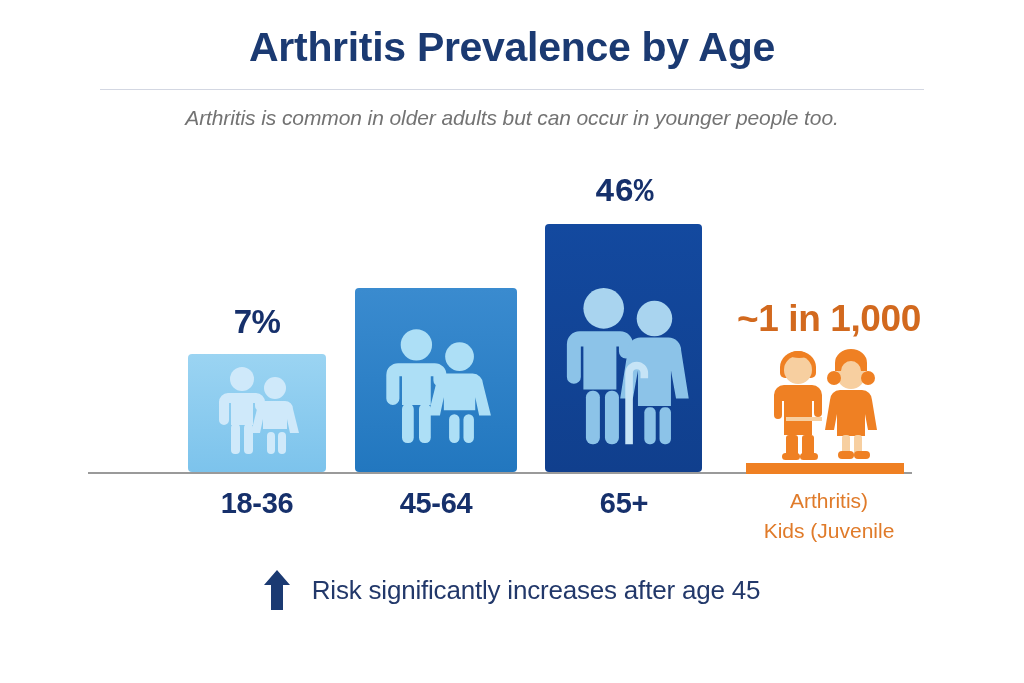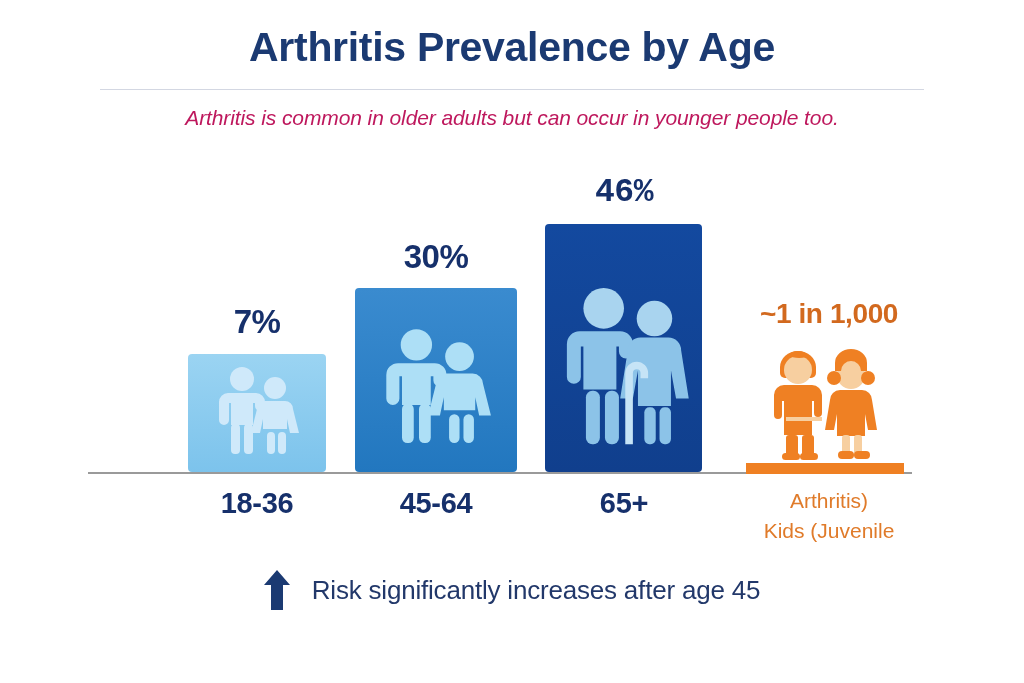--- a/index.html
+++ b/index.html
@@ -44,21 +44,21 @@
     height: 1px;
     background: #d3d7e2;
   }
   .subtitle {
     position: absolute;
     left: 0; top: 106px;
     width: 1024px;
     text-align: center;
     font-size: 21px;
     font-style: italic;
-    color: #be185d;
+    color: #737373;
     letter-spacing: -0.1px;
   }
 
   
   .plot {
     position: absolute;
     left: 0; top: 0;
     width: 1024px;
     height: 683px;
   }
@@ -102,21 +102,21 @@
     letter-spacing: -0.3px;
   }
 
   
   .kids-value {
     position: absolute;
     left: 714px;
     top: 298px;
     width: 230px;
     text-align: center;
-    font-size: 28px;
+    font-size: 37px;
     font-weight: bold;
     color: #d2691e;
     letter-spacing: -0.4px;
   }
   .kids-figures {
     position: absolute;
     left: 752px;
     top: 345px;
     width: 140px;
     height: 118px;
@@ -192,21 +192,20 @@
             <path d="M60 39 h20 a8 8 0 0 1 8 8 l6 24 h-9 l-3 -14 v10 h-24 v-10 l-3 14 h-9 l6 -24 a8 8 0 0 1 8 -8 z"></path>
             <rect x="62" y="70" width="8" height="22" rx="4"></rect>
             <rect x="73" y="70" width="8" height="22" rx="4"></rect>
           </g>
         </svg>
       </span>
     </div>
 
     <div class="cat-label" style="left:178px; top:487px; width:158px;">18-36</div>
 
-    <div class="value-label" style="left:357px; top:238px; width:158px;">30%</div>
 
     <div class="bar" style="left:355px; top:288px; width:162px; height:184px;
          background:linear-gradient(180deg,#3a8bcf 0%,#2277bf 100%);">
       <span class="glyph" style="bottom:10px;">
         <svg width="136" height="140" viewBox="0 0 104 100" aria-hidden="true">
           <g fill="#addff6">
             <circle cx="37" cy="17" r="12"></circle>
             <path d="M23 31 h28 a9 9 0 0 1 9 9 v4 a5 5 0 0 1 -10 0 v-3 h-2 v22 h-22 v-22 h-2 v17 a5 5 0 0 1 -10 0 v-18 a9 9 0 0 1 9 -9 z"></path>
             <rect x="26" y="62" width="9" height="30" rx="4"></rect>
             <rect x="39" y="62" width="9" height="30" rx="4"></rect>

